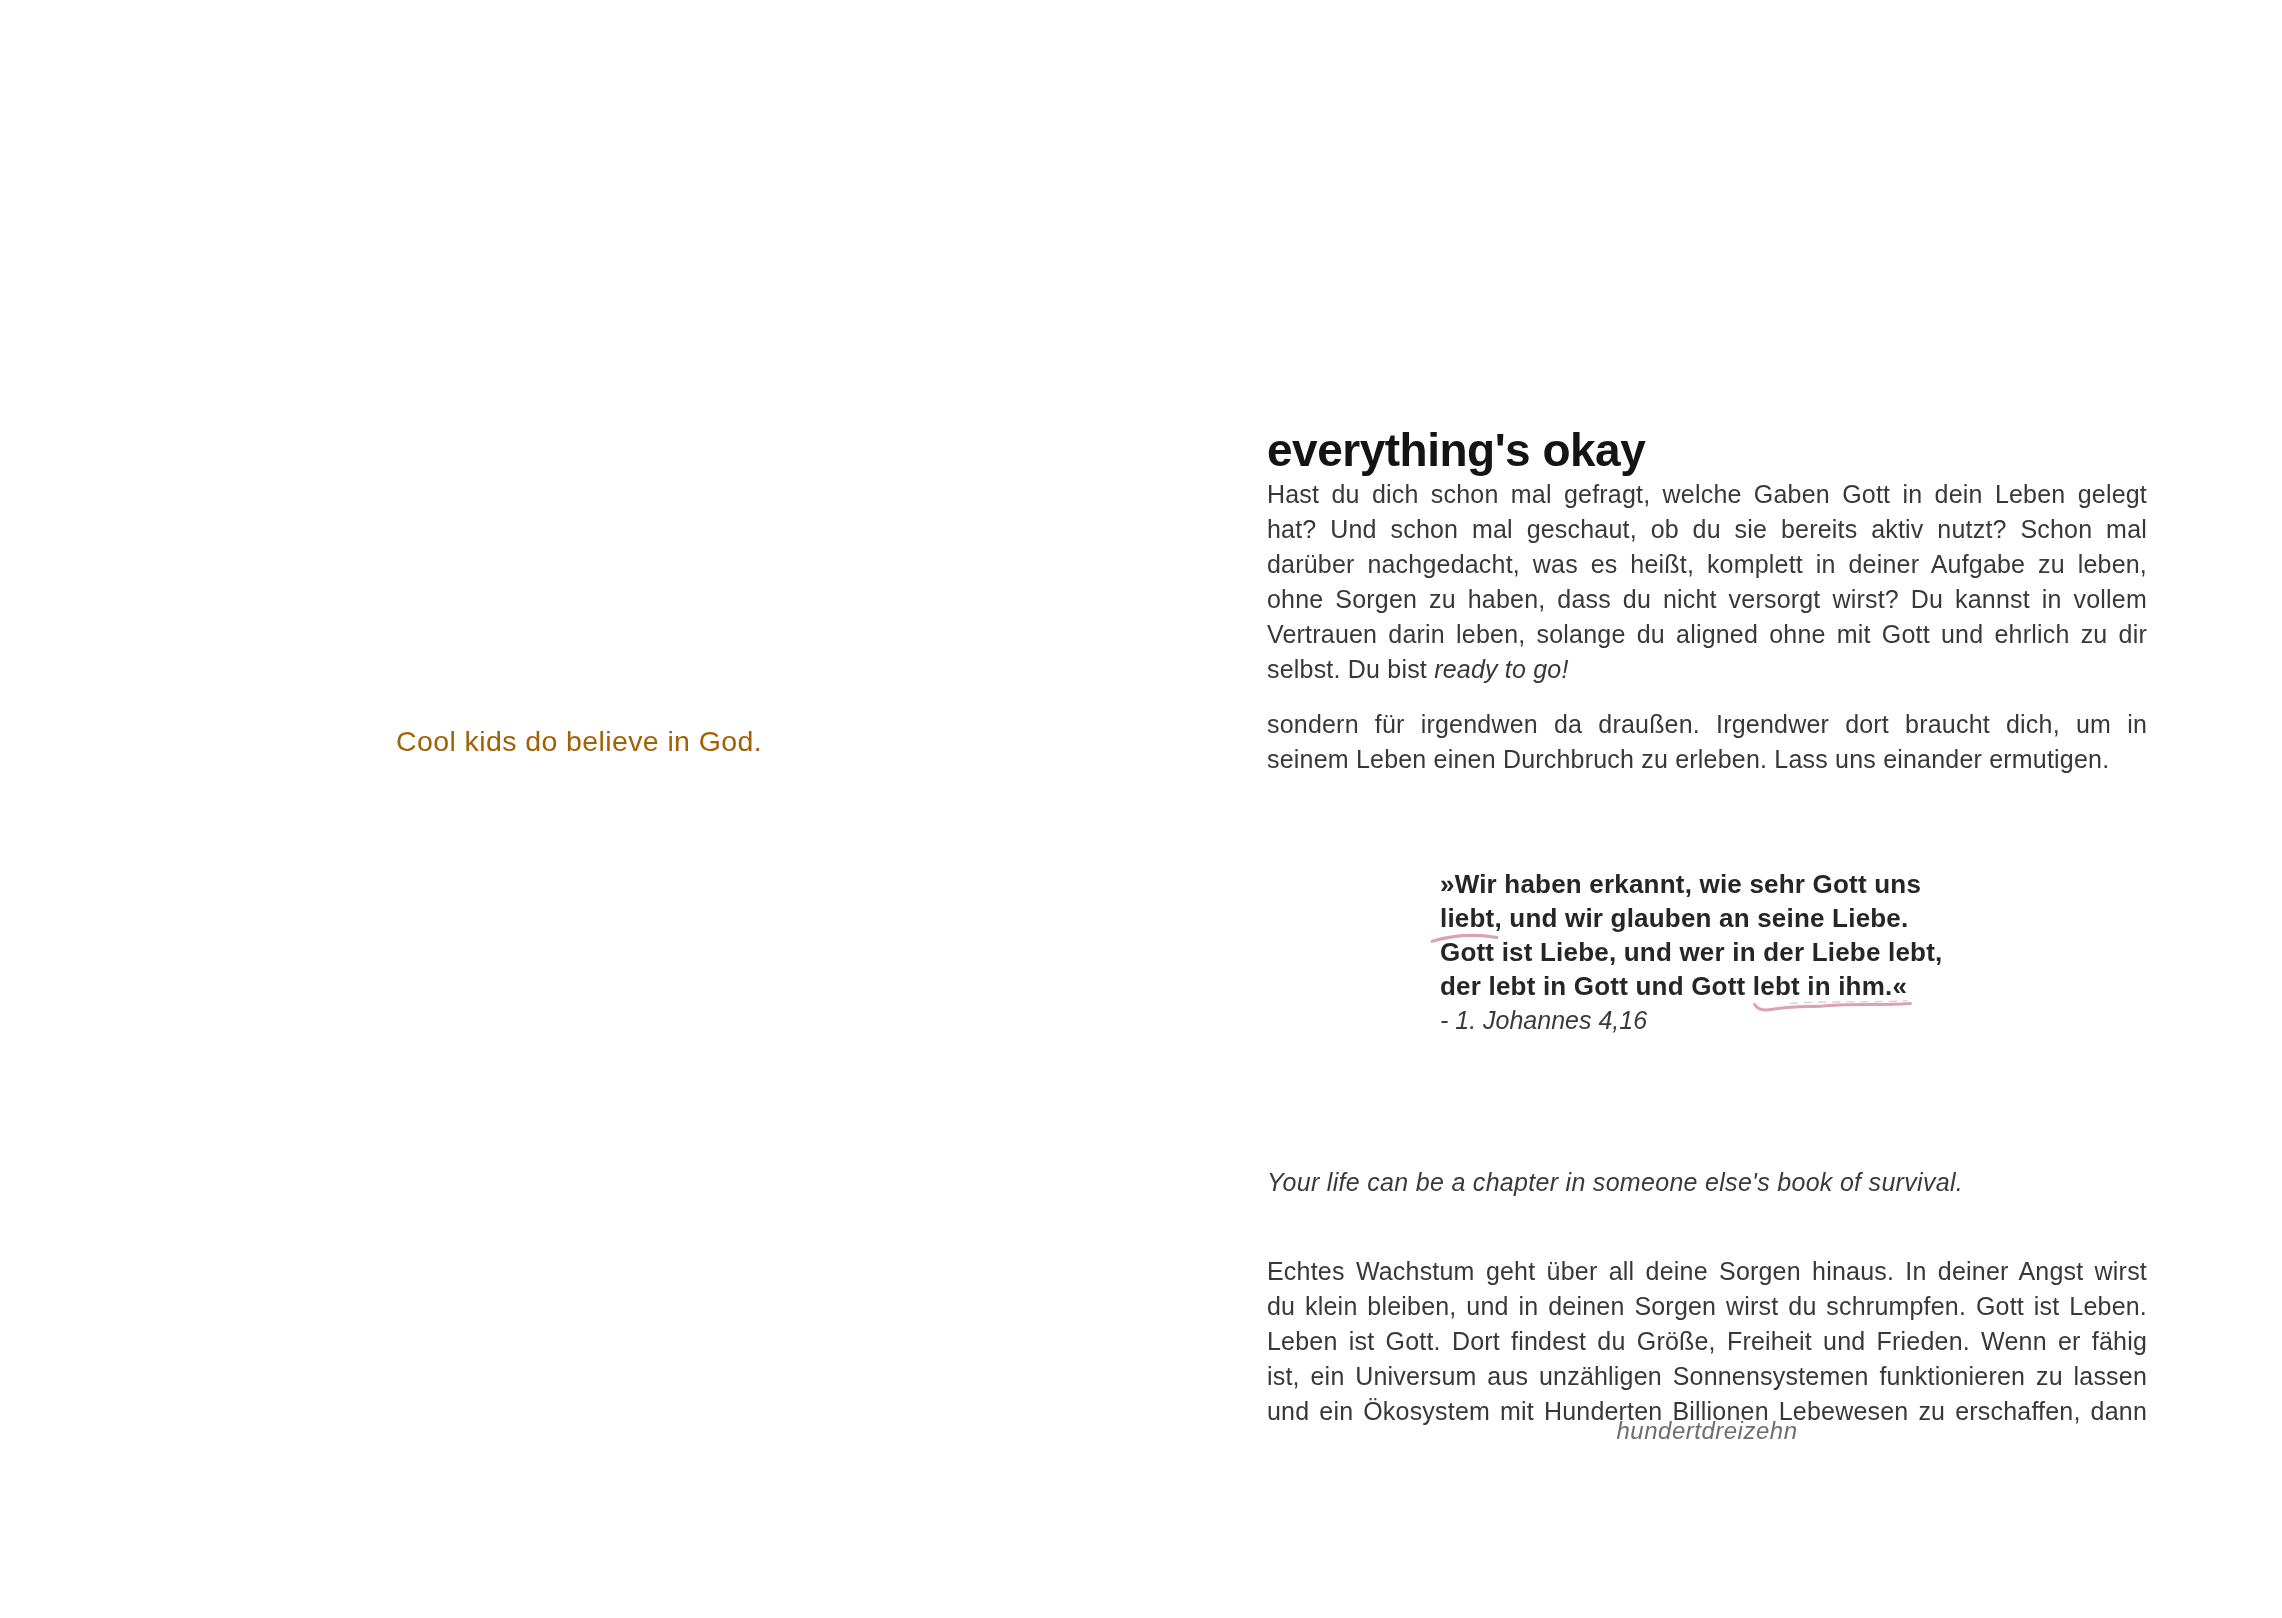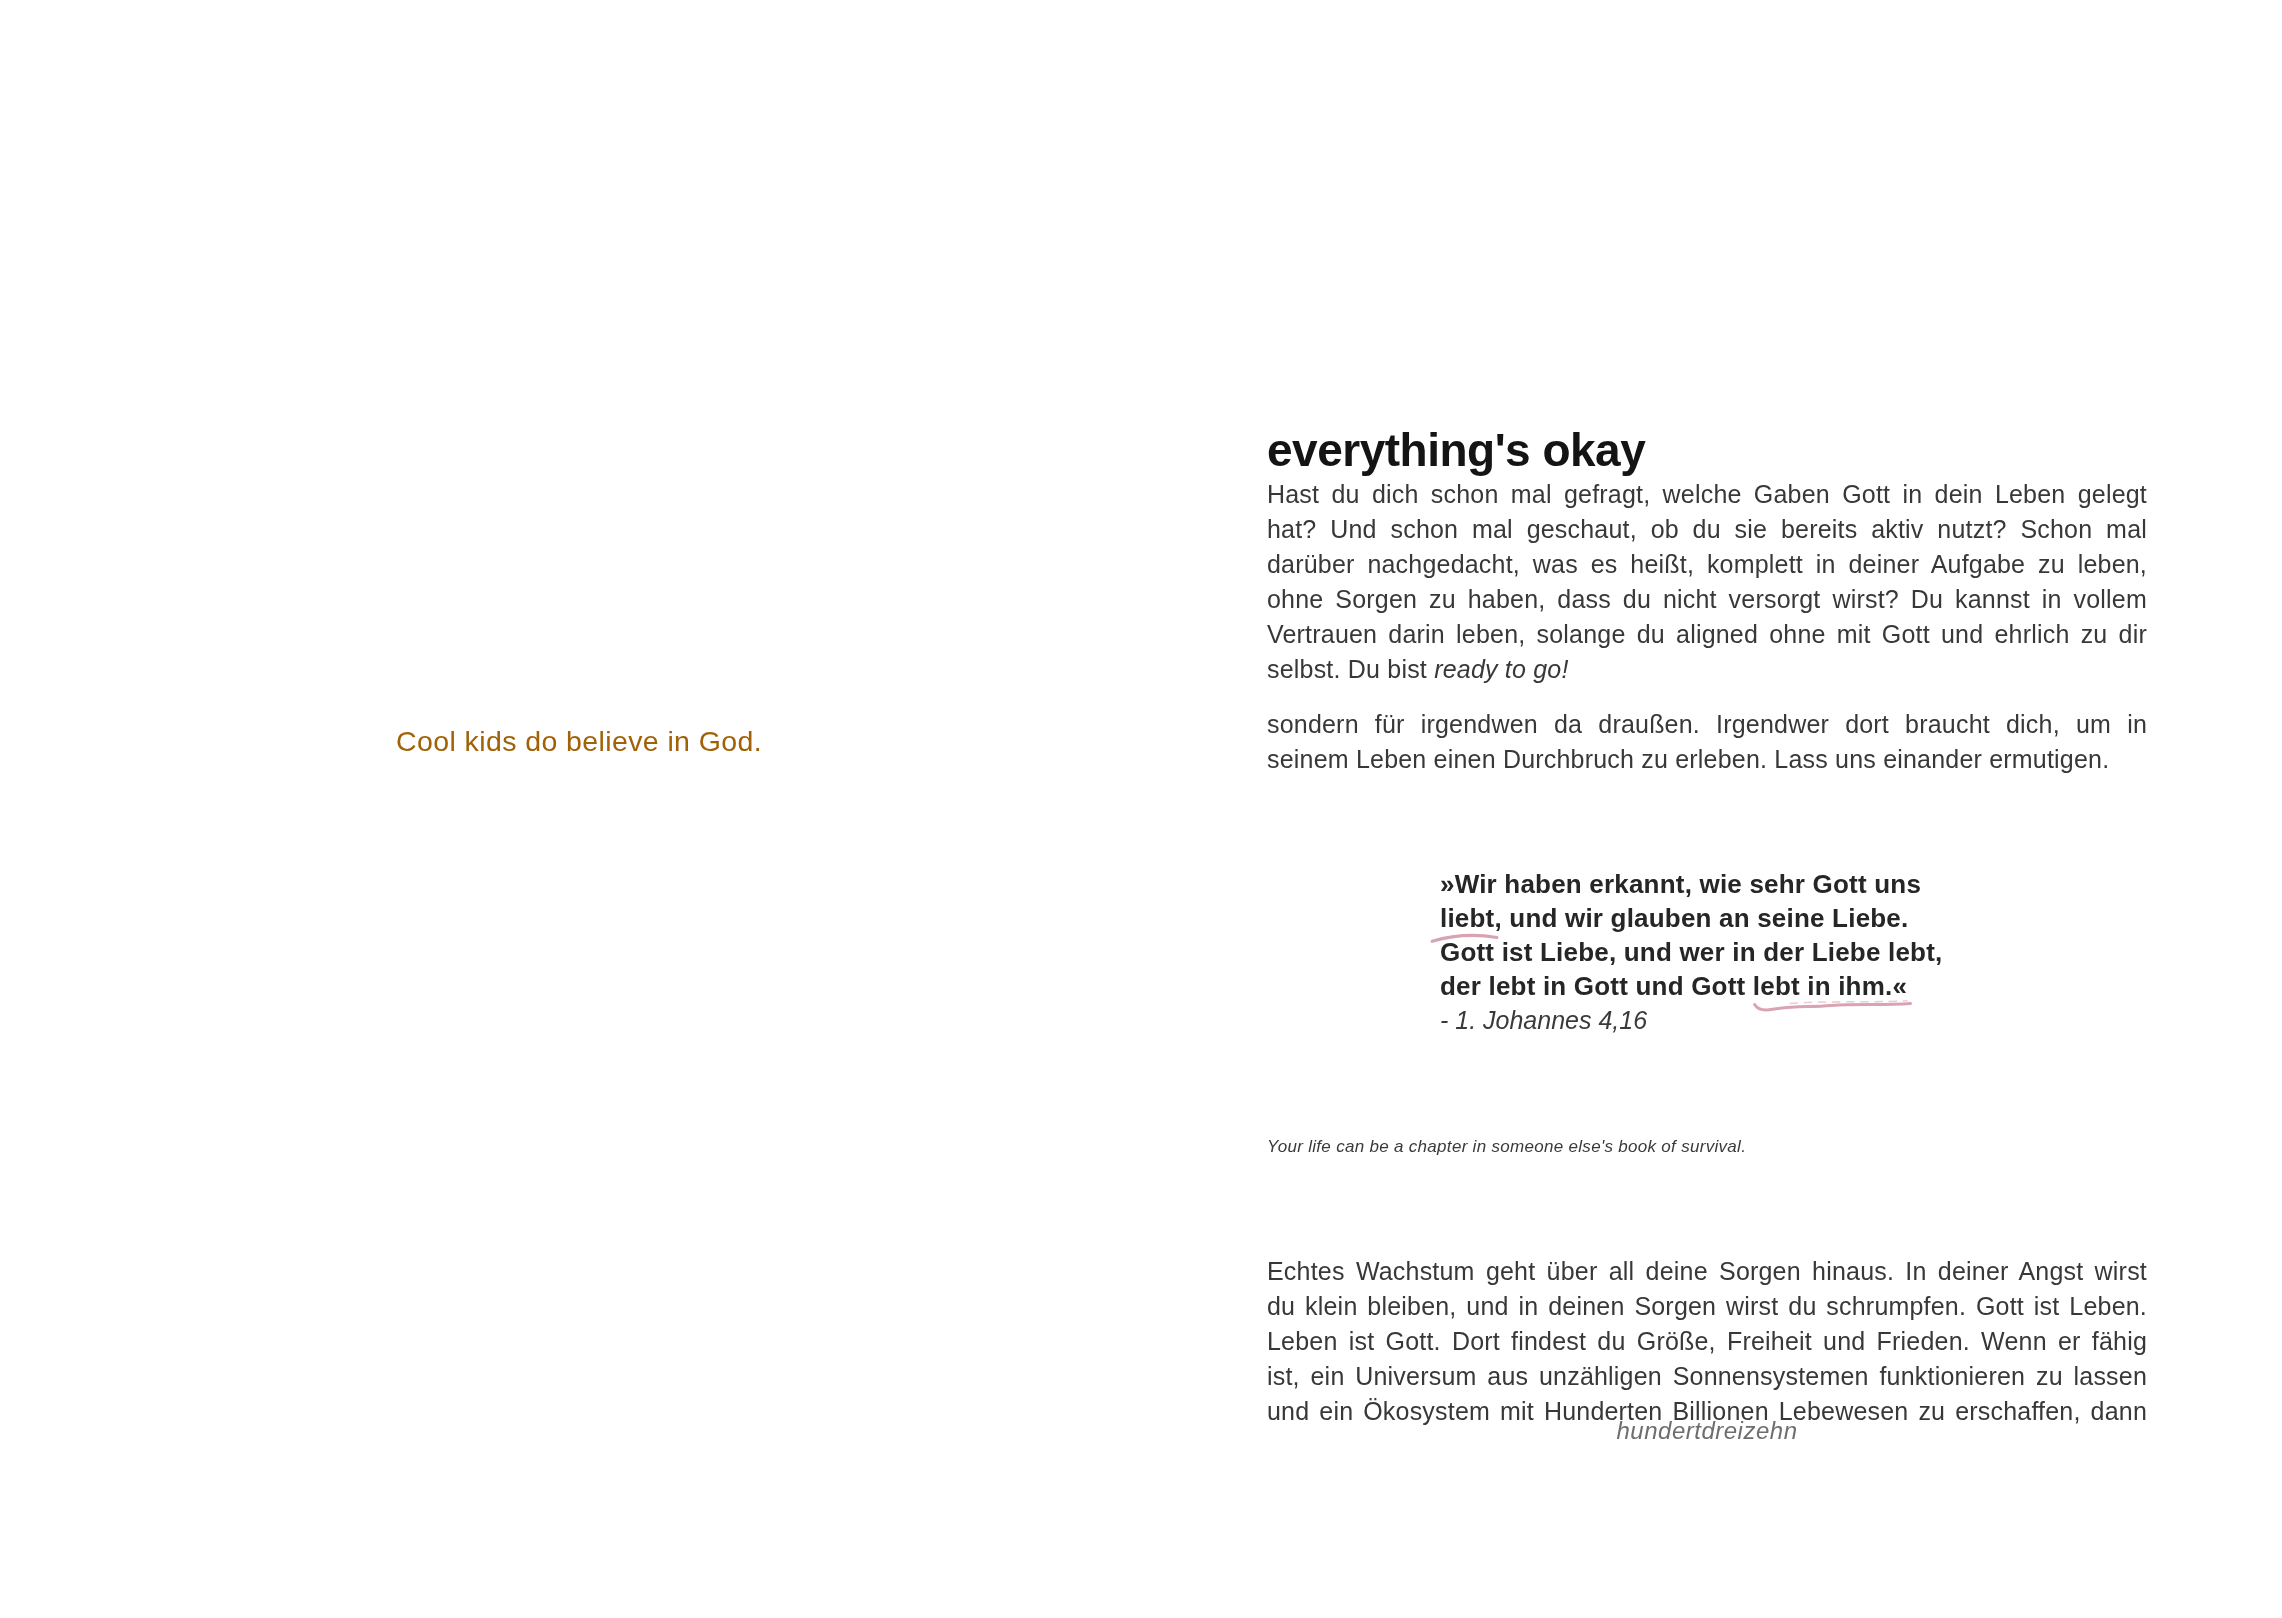--- a/index.html
+++ b/index.html
@@ -34,22 +34,22 @@
   .bible-quote{
     position:absolute;top:867px;margin-left:173px;
     font-size:26px;font-weight:bold;color:#262626;
   }
   .bible-quote .line{line-height:34px;letter-spacing:0.2px;}
   .quote-attribution{
     position:absolute;top:1003px;margin-left:173px;
     font-size:25px;line-height:34px;font-style:italic;color:#3a3a3a;
   }
   .emphasis-line{
-    position:absolute;top:1130px;
-    font-size:17px;line-height:34px;font-style:italic;color:#3a3a3a;
+    position:absolute;top:1165px;
+    font-size:25px;line-height:34px;font-style:italic;color:#3a3a3a;
     letter-spacing:0.3px;
   }
   .page-number{
     position:absolute;left:1267px;top:1416px;width:880px;
     text-align:center;
     font-size:24px;line-height:30px;font-style:italic;color:#6e6e6e;
     letter-spacing:0.5px;
   }
   
   .mark{position:absolute;color:var(--accent,#d9a3b2);}

